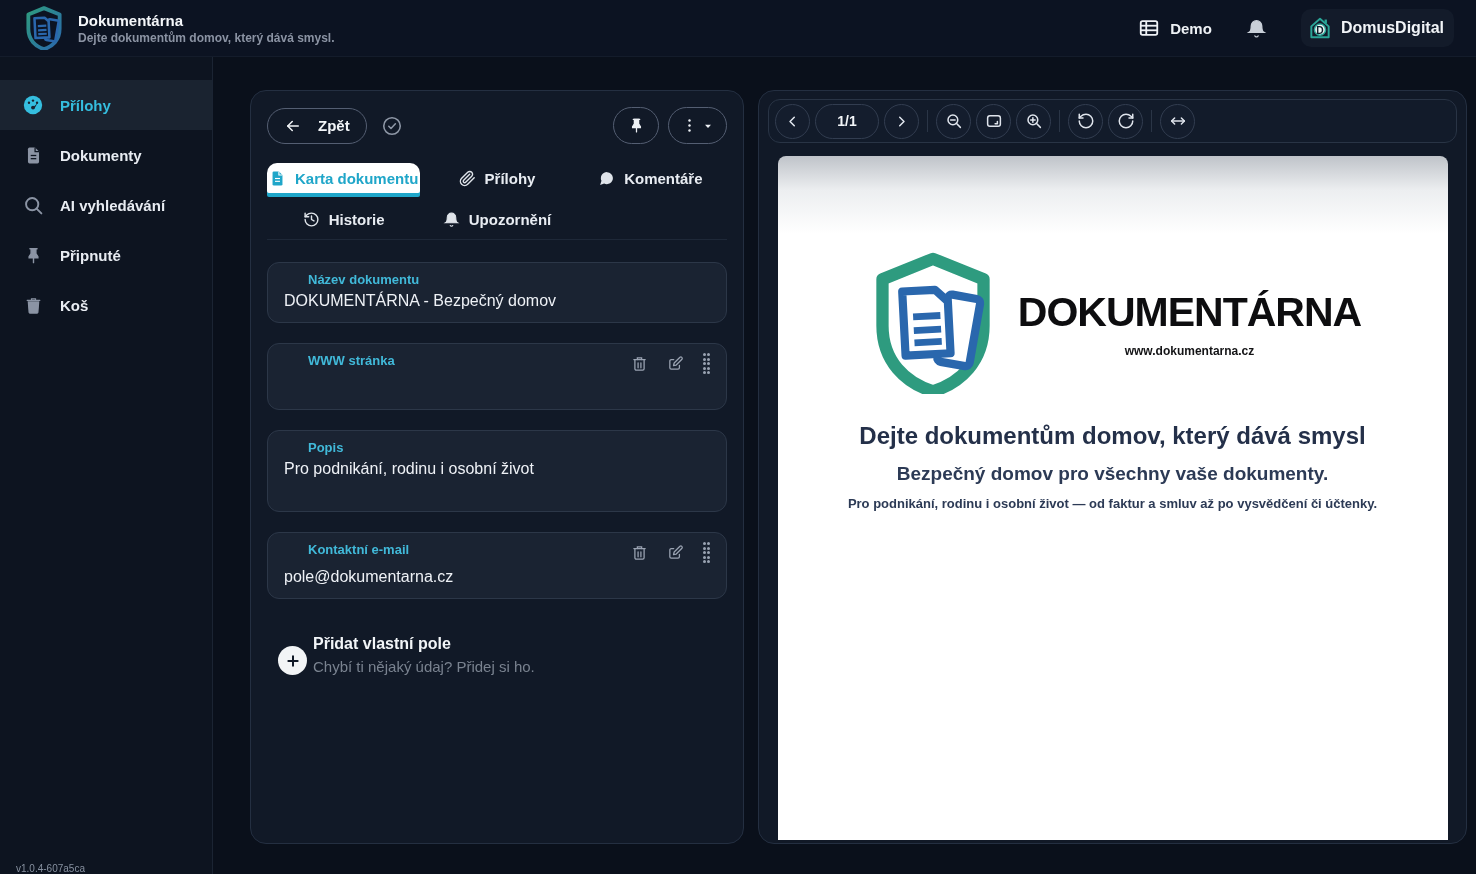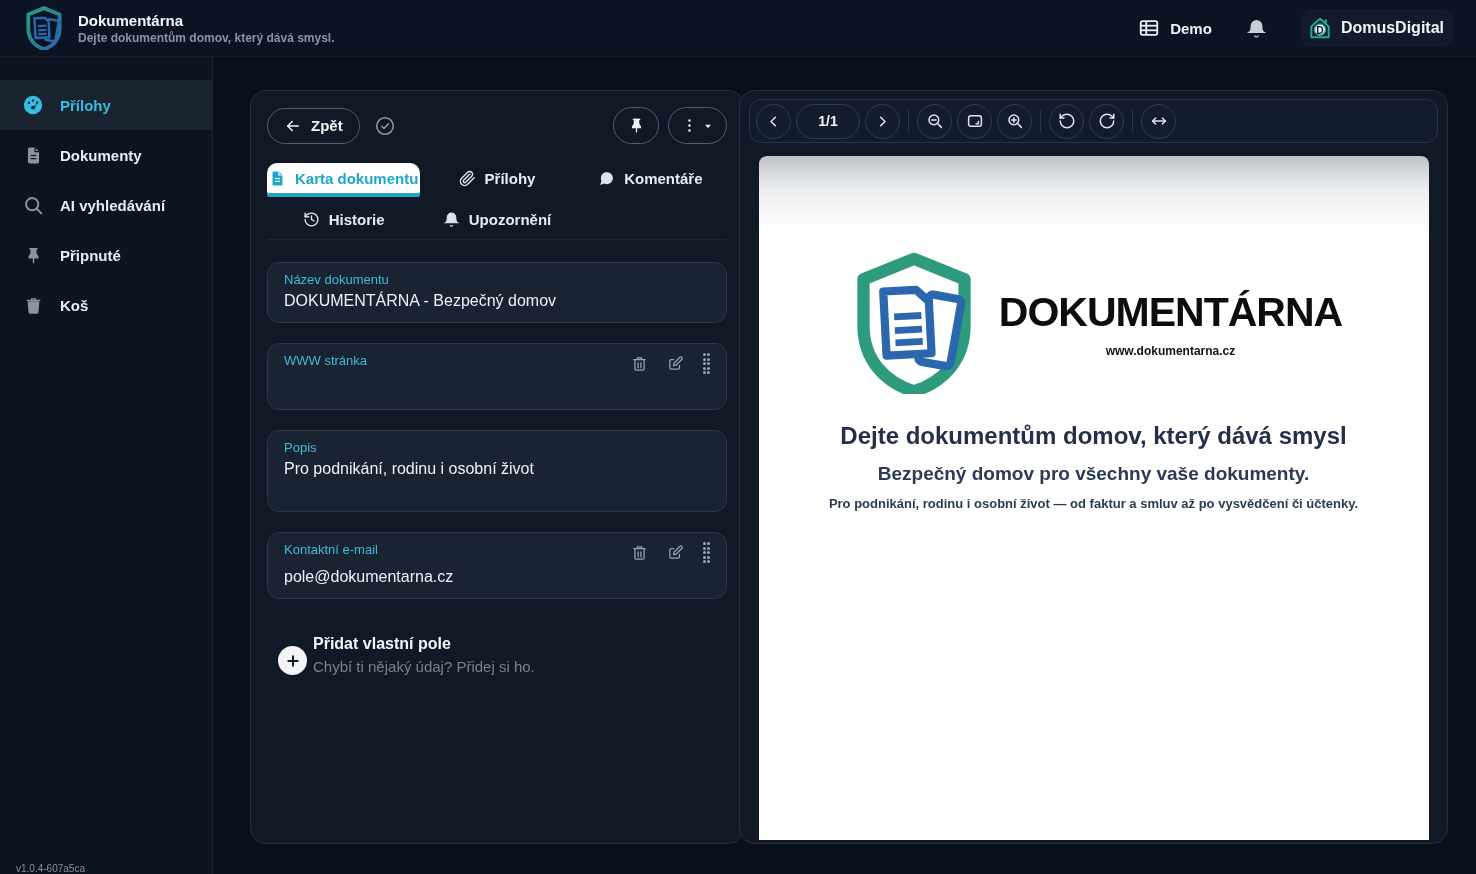--- a/index.html
+++ b/index.html
@@ -30,25 +30,25 @@
   .sb-item { height:50px; display:flex; align-items:center; gap:16px;
     padding:0 22px; color:#e8ecf2; font-size:15px; font-weight:600; cursor:pointer; }
   .sb-item .ic { width:22px; display:flex; justify-content:center; color:#8b94a4; }
   .sb-item.active { background:#1a2330; color:#35bedf; }
   .sb-item.active .ic { color:#35bedf; }
   .sb-version { position:absolute; left:16px; bottom:0; color:#86909f; font-size:10px; }
 
   
   .panel { position:absolute; background:#111927; border:1px solid #242f41; border-radius:16px; }
   .detail { left:250px; top:90px; width:494px; height:754px; padding:16px; }
-  .viewer { left:739px; top:90px; width:709px; height:754px; overflow:hidden; }
+  .viewer { left:758px; top:90px; width:709px; height:754px; overflow:hidden; }
 
   
   .d-top { display:flex; align-items:center; gap:14px; }
-  .back-btn { display:flex; align-items:center; gap:9px; color:#f2f5f8;
+  .back-btn { display:flex; align-items:center; gap:16px; color:#f2f5f8;
     font-size:15px; font-weight:600; border:1px solid #545e72; border-radius:999px;
     height:36px; padding:0 16px; cursor:pointer; background:transparent; }
   .check-ic { color:#8e97a6; display:flex; }
   .d-top-right { margin-left:auto; display:flex; gap:9px; }
   .pill-btn { height:37px; min-width:46px; border:1px solid #545e72; border-radius:999px;
     display:flex; align-items:center; justify-content:center; gap:4px;
     color:#eef1f5; cursor:pointer; background:transparent; padding:0 12px; }
 
   
   .tabs { margin-top:19px; display:flex; flex-wrap:wrap; border-bottom:1px solid #1e2838; }
@@ -57,21 +57,21 @@
   .tab .t-ic { display:flex; color:#dfe4ea; }
   .tab.active { background:#ffffff; color:#1fa6c9; font-weight:700;
     border-radius:10px 10px 2px 2px; box-shadow:0 4px 0 0 #1fa6c9; }
   .tab.active .t-ic { color:#1fa6c9; }
   .tabs .row2 { height:40px; margin-top:6px; }
 
   
   .fields { margin-top:22px; display:flex; flex-direction:column; gap:20px; }
   .card { background:#1a2332; border:1px solid #2c3748; border-radius:12px;
     padding:9px 16px 11px; cursor:text; }
-  .card .lab { color:#41b9d9; font-size:13px; font-weight:400; }
+  .card .lab { color:#41b9d9; font-size:13px; font-weight:700;margin-left:24px; }
   .card .val { color:#eef1f6; font-size:16px; margin-top:5px; min-height:19px; }
   .card.tall { padding-bottom:32px; }
   .lab-row { display:flex; align-items:flex-start; }
   .f-actions { margin-left:auto; display:flex; align-items:center; gap:19px; color:#9aa3b2; }
   .f-actions .a { display:flex; cursor:pointer; }
   .dots-grid { display:grid; grid-template-columns:repeat(2,3px); grid-auto-rows:3px;
     gap:1.5px; cursor:grab; }
   .dots-grid i { background:#9aa3b2; border-radius:50%; }
 
   

